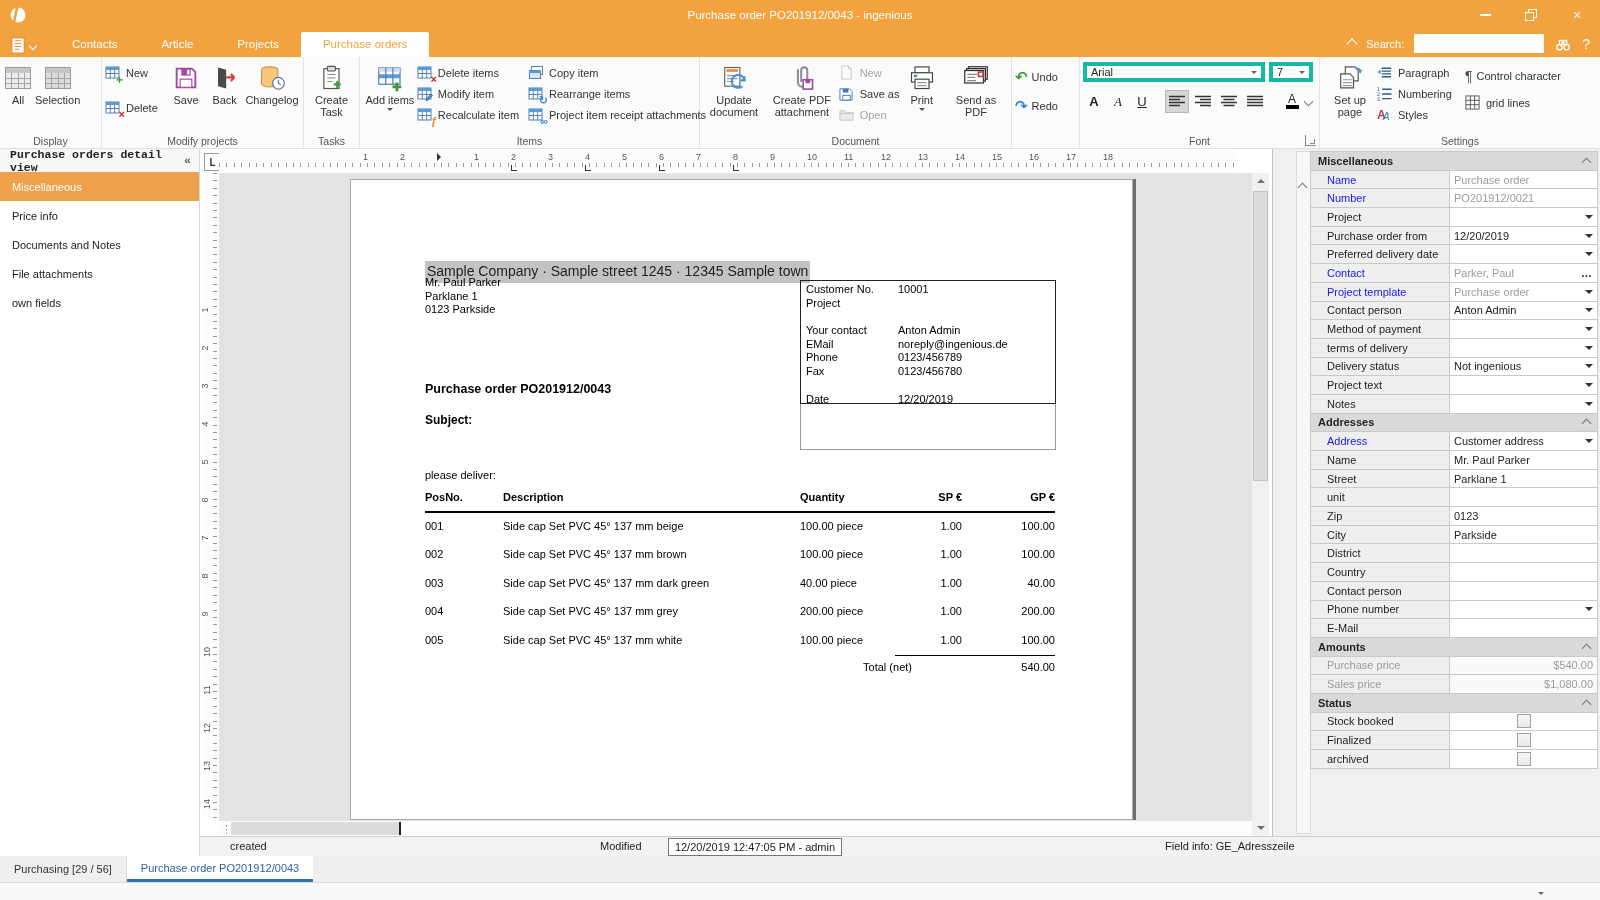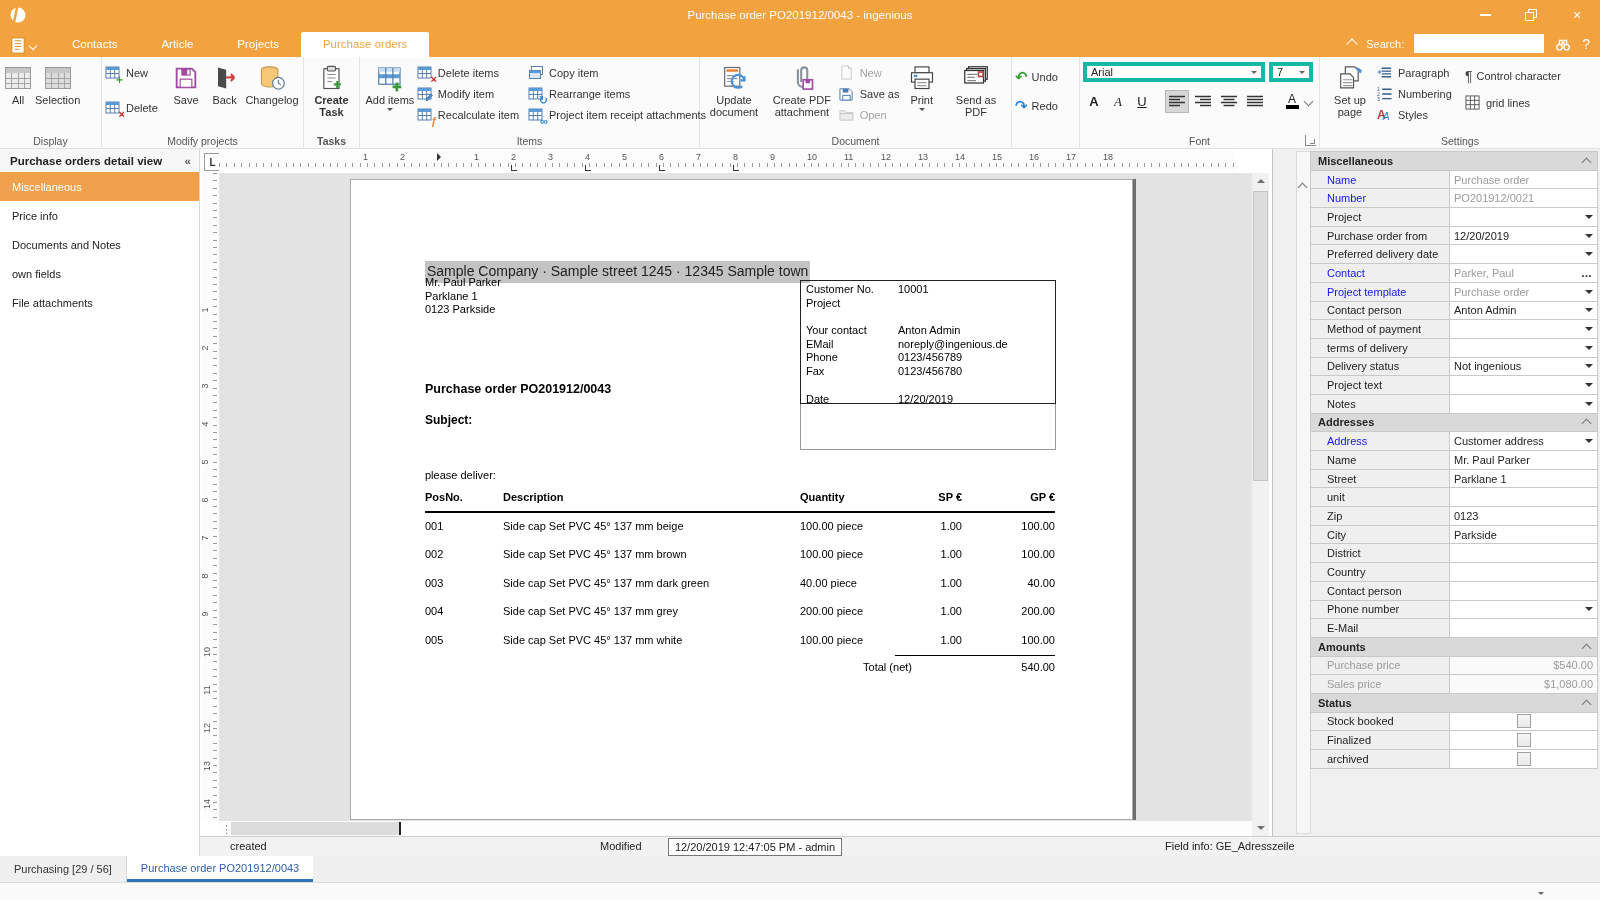--- a/index.html
+++ b/index.html
@@ -42,21 +42,21 @@
   .combo{height:20px;border:4px solid #14b8a6;background:#fff;display:flex;align-items:center;justify-content:space-between;padding:0 4px;box-sizing:border-box;}
   .dd{width:0;height:0;border:3.5px solid transparent;border-top-color:#666;margin-top:3px;}
   .fontbtn{width:22px;height:21px;display:flex;align-items:center;justify-content:center;font-size:13px;color:#222;}
   .al{width:16px;height:13px;}
   .albtn{width:22px;height:21px;display:flex;align-items:center;justify-content:center;border:1px solid transparent;}
   .albtn.active{background:#d7d7d7;border-color:#b8b8b8;}
   .launcher{position:absolute;right:3px;bottom:2px;width:10px;height:10px;border-left:1px solid #888;border-bottom:1px solid #888;}
   .launcher:after{content:"";position:absolute;right:1px;bottom:1px;width:4px;height:4px;border-right:1.5px solid #888;border-bottom:1.5px solid #888;}
   
   .sidebar{position:absolute;left:0;top:149px;width:200px;height:707px;background:#fff;border-right:1px solid #d9d9d9;box-sizing:border-box;}
-  .sb-head{height:23px;display:flex;align-items:center;justify-content:space-between;padding:0 8px 0 10px;font-weight:bold;font-size:11.5px;background:#f7f7f7;}
+  .sb-head{height:23px;display:flex;align-items:center;justify-content:flex-end;padding:0 8px 0 10px;font-weight:bold;font-size:11.5px;background:#f7f7f7;font-family:Liberation Mono, monospace;}
   .sb-item{height:29px;display:flex;align-items:center;padding-left:12px;font-size:11px;color:#222;}
   .sb-item.active{background:#EFA04B;color:#fff;}
   
   .viewer{position:absolute;left:200px;top:149px;width:1072px;height:687px;background:#fff;}
   .corner{position:absolute;left:4px;top:4px;width:15px;height:16px;border:1px solid #9a9a9a;background:#fff;
           font-size:10px;font-weight:bold;color:#333;display:flex;align-items:center;justify-content:center;}
   .hruler{position:absolute;left:19px;top:2px;width:1016px;height:21px;background:#fcfcfc;
           background-image:repeating-linear-gradient(to right,#999 0 1px,rgba(0,0,0,0) 1px 7.4px);
           background-size:100% 4px;background-position:0 12px;background-repeat:no-repeat;}
   .hruler .num{position:absolute;top:1px;font-size:9px;color:#555;}
@@ -248,21 +248,21 @@
               <path d="M3 5v12c0 1.5 3.1 2.7 7 2.7s7-1.2 7-2.7V5" fill="#F6C878" stroke="#C89850"></path>
               <circle cx="17.5" cy="16.5" r="5" fill="#fff" stroke="#60789a"></circle>
               <path d="M17.5 13.5v3l2 1.2" stroke="#60789a" fill="none"></path>
             </svg>
         </span>
         <span class="lbl">Changelog</span>
       </div>
       <div class="glabel">Modify projects</div>
     </div>
 
-    <div class="rgroup" style="width:56px;font-weight:bold;">
+    <div class="rgroup" style="width:56px;">
       <div class="rbtn-lg" style="width:46px;">
         <span class="ic">
           <svg viewBox="0 0 24 24" width="28" height="28">
               <rect x="5" y="4" width="13" height="17" fill="#fff" stroke="#555"></rect>
               <rect x="8" y="2" width="7" height="4" rx="1" fill="#ddd" stroke="#555"></rect>
               <path d="M8 9h7M8 12h7M8 15h4" stroke="#888"></path>
               <path d="M16.5 14.5v6M13.5 17.5h6" stroke="#3a9a3a" stroke-width="1.8"></path>
             </svg>
         </span>
         <span class="lbl">Create Task</span>
@@ -559,22 +559,22 @@
 
   <div class="sidebar">
     <div class="sb-head">
       <span>Purchase orders detail view</span>
       <span style="color:#555;font-weight:bold;">«</span>
     </div>
     <div id="sidebar-items">
         <div class="sb-item active">Miscellaneous</div>
         <div class="sb-item">Price info</div>
         <div class="sb-item">Documents and Notes</div>
+        <div class="sb-item">File attachments</div>
         <div class="sb-item">own fields</div>
-        <div class="sb-item">File attachments</div>
       </div>
   </div>
 
   <div class="viewer">
     <div class="corner">L</div>
     <div class="hruler" id="hruler">
         <span class="num" style="left: 181px;">2</span>
         <span class="num" style="left: 144px;">1</span>
         <span class="num" style="left: 255px;">1</span>
         <span class="num" style="left: 292px;">2</span>

